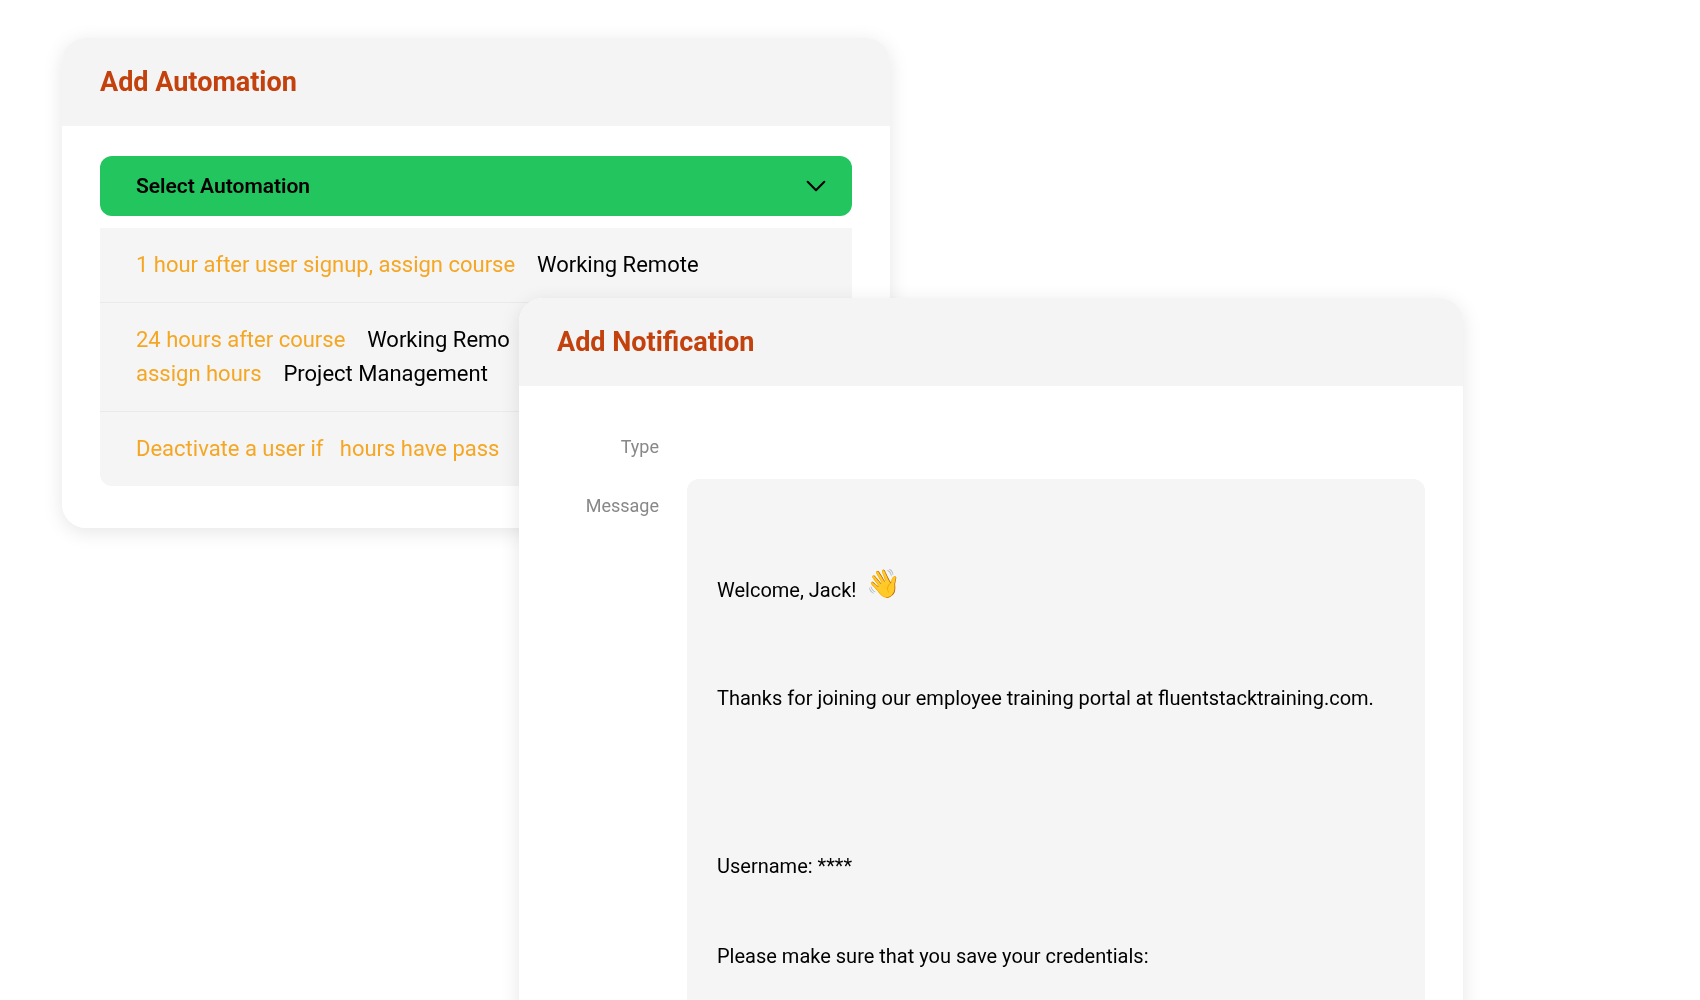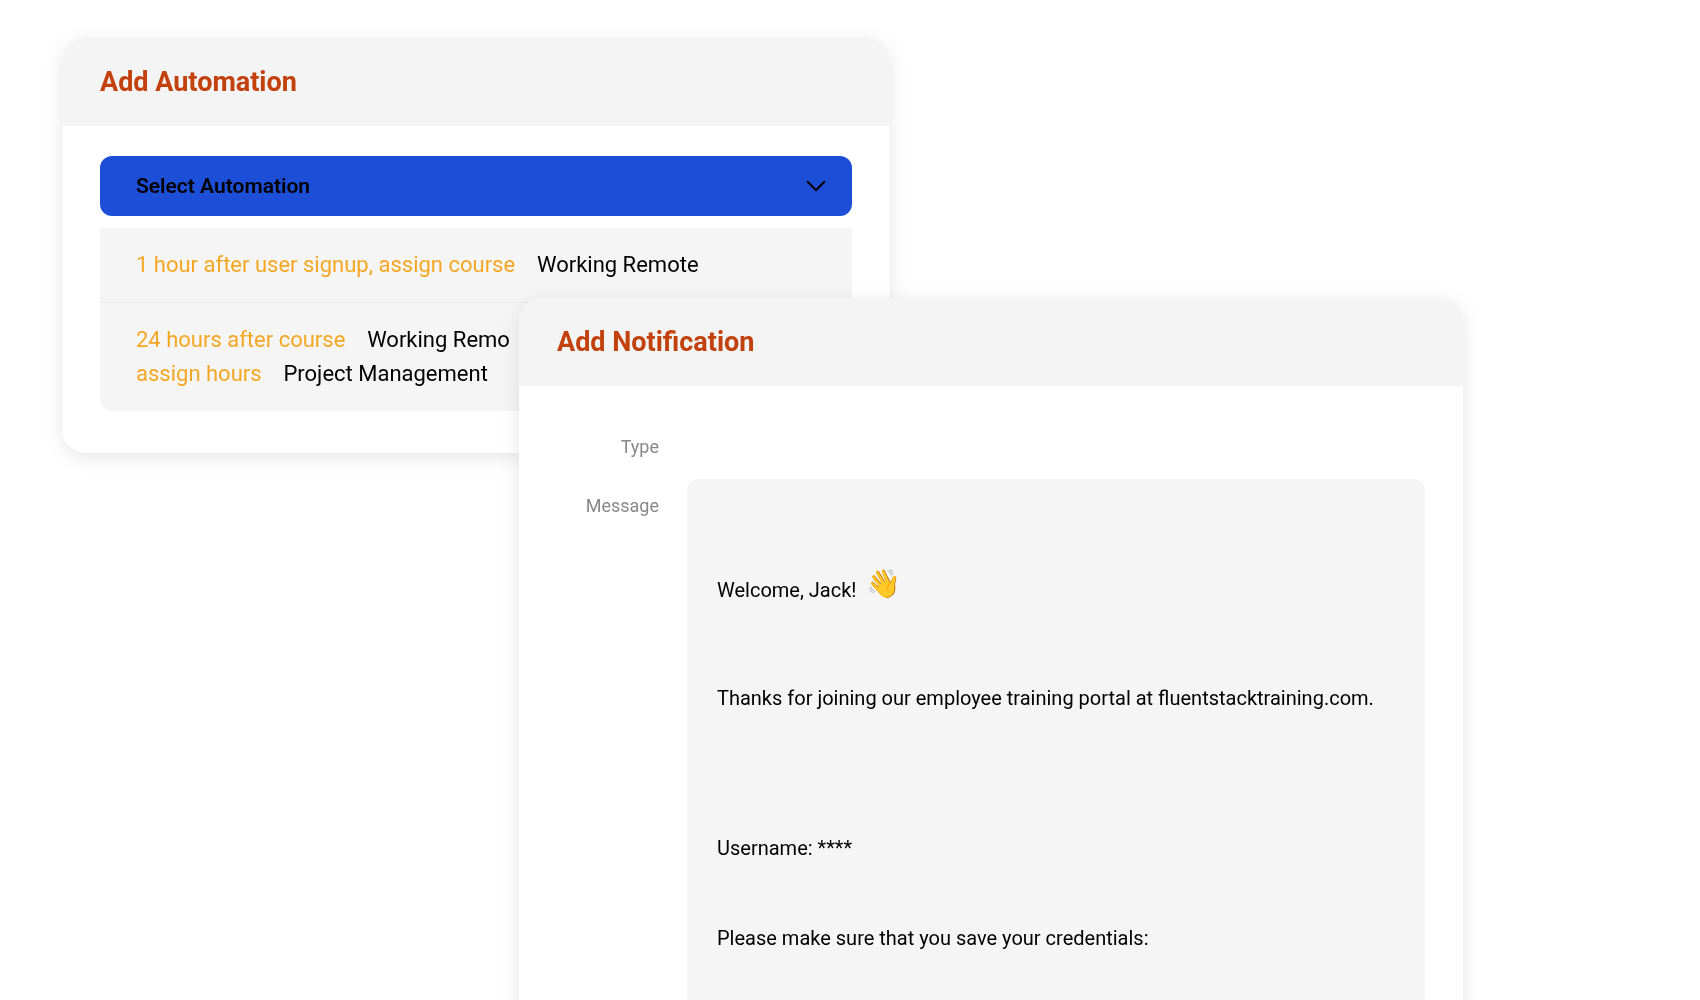--- a/index.html
+++ b/index.html
@@ -39,21 +39,21 @@
     color: #c2410c;
   }
   .card-body {
     padding: 30px 38px 42px 38px;
     background: #ffffff;
   }
   .card-notification .card-body {
     padding: 34px 38px 50px 50px;
   }
   .select-bar {
-    background: #1d4ed8;
+    background: #22c55e;
     border-radius: 12px;
     padding: 18px 26px 18px 36px;
     display: flex;
     align-items: center;
     justify-content: space-between;
     font-size: 21px;
     font-weight: 600;
     color: #000000;
     cursor: pointer;
   }
@@ -116,20 +116,21 @@
   .welcome-line {
     display: flex;
     align-items: flex-end;
     gap: 10px;
     margin-bottom: 18px;
   }
   .wave-emoji {
     font-size: 28px;
   }
   .message-para {
+    margin-bottom: 18px;
   }
   .message-para:last-child {
     margin-bottom: 0;
   }
 </style>
 </head>
 <body>
 
 <div class="card card-automation">
   <div class="card-header">Add Automation</div>
@@ -149,20 +150,25 @@
         <span class="plain">Working Remote</span>
       </div>
       <div class="automation-item">
         <span class="accent">24 hours after course</span>
         <span>&nbsp;&nbsp;</span>
         <span class="plain">Working Remo</span>
         <br>
         <span class="accent">assign hours</span>
         <span>&nbsp;&nbsp;</span>
         <span class="plain">Project Management</span>
+      </div>
+      <div class="automation-item">
+        <span class="accent">Deactivate a user if</span>
+        <span>&nbsp;</span>
+        <span class="accent">hours have pass</span>
       </div>
     </div>
   </div>
 </div>
 
 <div class="card card-notification">
   <div class="card-header">Add Notification</div>
   <div class="card-body">
 
     <div class="form-row">

